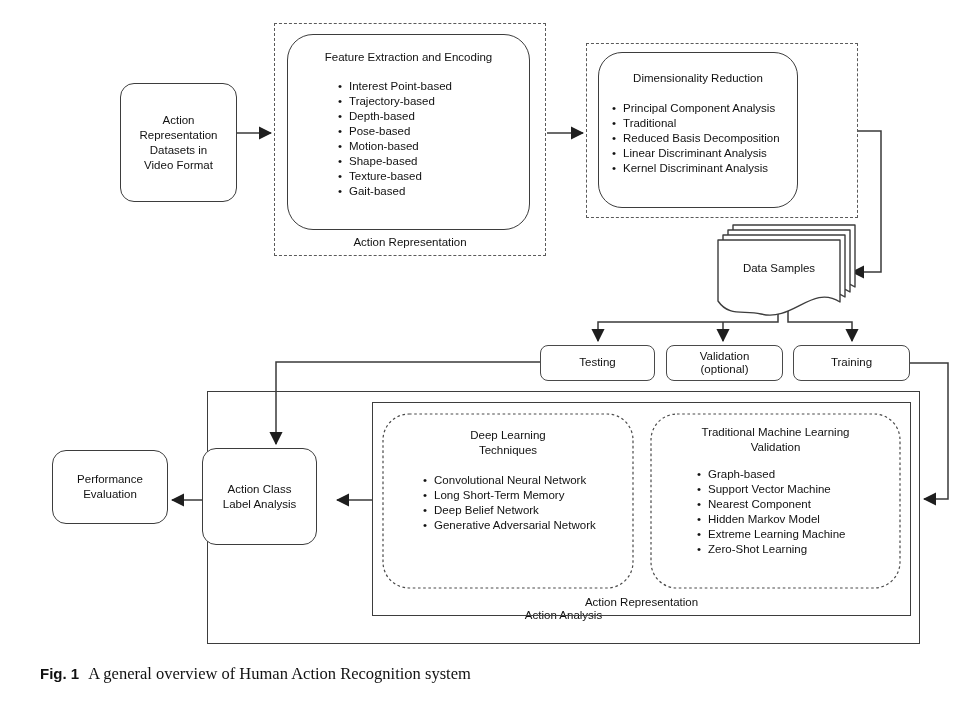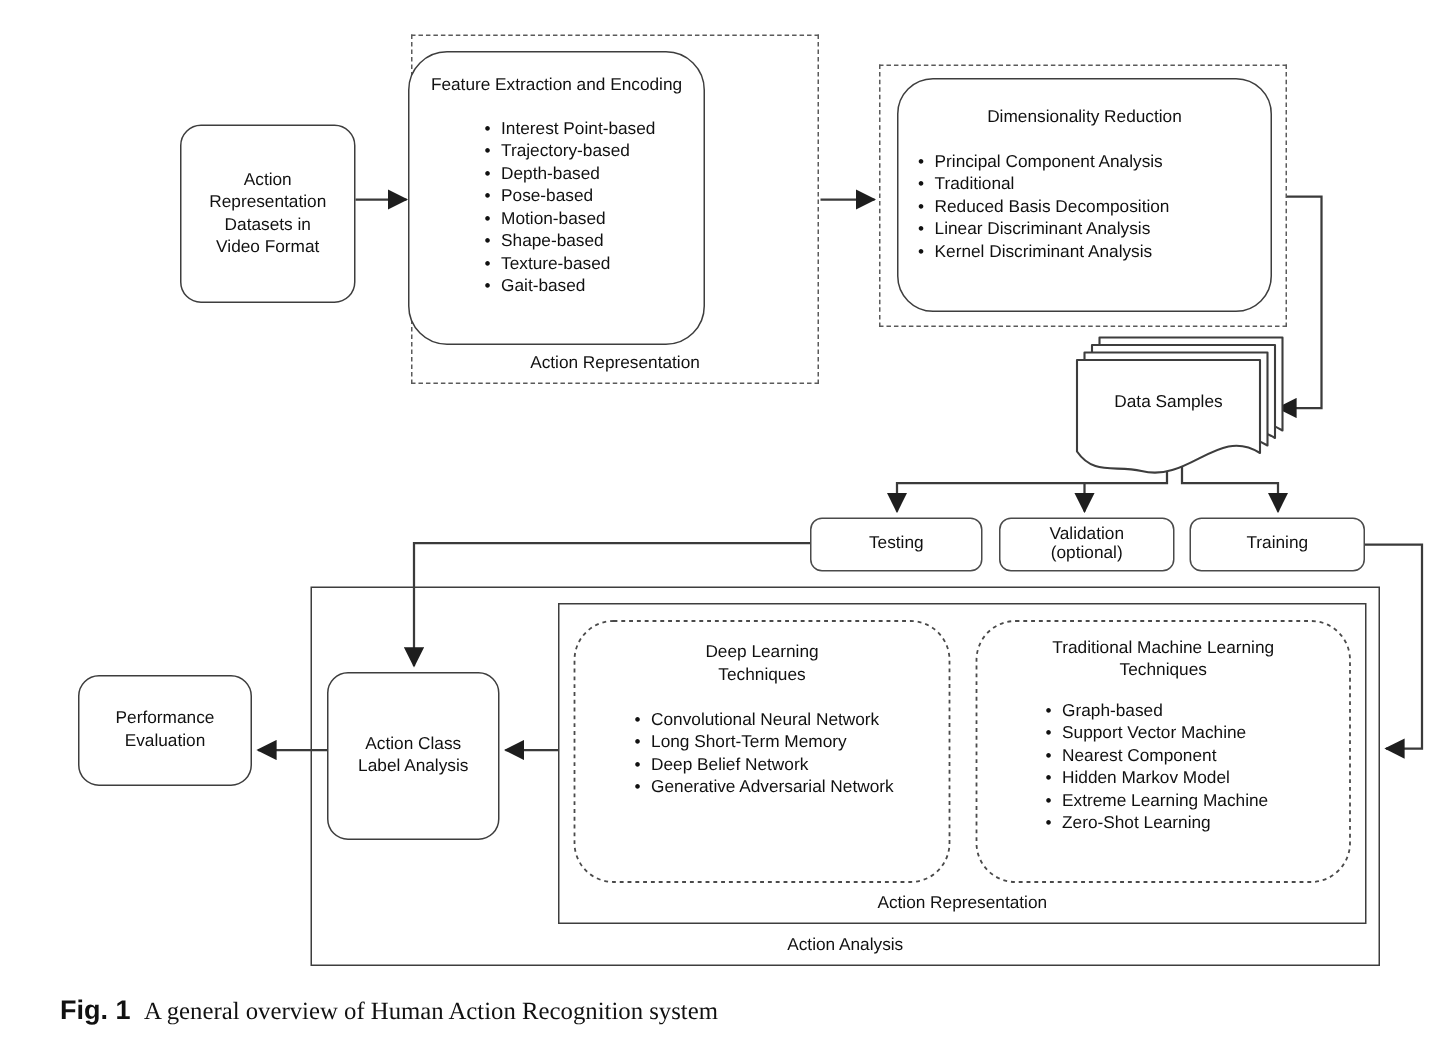--- a/index.html
+++ b/index.html
@@ -23,21 +23,21 @@
   .group-label{position:absolute;left:0;right:0;text-align:center;z-index:2;}
   .bigbox{
     border:1.4px solid #3d3d3d;border-radius:26px;background:#ffffff;
     text-align:left;
   }
   .bigbox .title,.dotted-content .title{text-align:center;white-space:pre-line;}
   ul.blist{list-style:none;margin:0;padding:0;}
   ul.blist li::before{content:"\2022";margin-right:7px;}
   .dotted-content{position:absolute;z-index:2;box-sizing:border-box;background:transparent;}
   .caption{position:absolute;left:40px;top:666px;z-index:2;font-size:16px;}
-  .caption .figlab{font-family:"Liberation Sans","DejaVu Sans",sans-serif;font-weight:bold;font-size:18px;}
+  .caption .figlab{font-family:"Liberation Sans","DejaVu Sans",sans-serif;font-weight:bold;font-size:15px;}
   .caption .figtext{font-family:"Liberation Serif","DejaVu Serif",serif;margin-left:9px;font-size:16.5px;}
 </style>
 </head>
 <body>
 
 <div class="canvas">
 
   <svg class="wires" viewBox="0 0 959 706" xmlns="http://www.w3.org/2000/svg">
     <defs>
       <marker id="arr" viewBox="0 0 10 10" refX="9.2" refY="5" markerWidth="9" markerHeight="9" orient="auto-start-reverse">
@@ -67,86 +67,86 @@
   </svg>
 
   <div class="node rbox" style="left:120px;top:83px;width:117px;height:119px;">Action
 Representation
 Datasets in
 Video Format</div>
 
   <div class="node dashed-group" style="left:274px;top:23px;width:272px;height:233px;">
     <div class="group-label" style="bottom:5px;">Action Representation</div>
   </div>
-  <div class="node bigbox" style="left:272px;top:34px;width:198px;height:196px;padding-top:15px;">
+  <div class="node bigbox" style="left:287px;top:34px;width:243px;height:196px;padding-top:15px;">
     <div class="title">Feature Extraction and Encoding</div>
     <ul class="blist" style="margin:14px 0 0 50px;">
       <li>Interest Point-based</li>
       <li>Trajectory-based</li>
       <li>Depth-based</li>
       <li>Pose-based</li>
       <li>Motion-based</li>
       <li>Shape-based</li>
       <li>Texture-based</li>
       <li>Gait-based</li>
     </ul>
   </div>
 
   <div class="node dashed-group" style="left:586px;top:43px;width:272px;height:175px;"></div>
-  <div class="node bigbox" style="left:598px;top:52px;width:250px;height:156px;padding-top:18px;border-radius:24px;">
+  <div class="node bigbox" style="left:598px;top:52px;width:200px;height:156px;padding-top:18px;border-radius:24px;">
     <div class="title">Dimensionality Reduction</div>
     <ul class="blist" style="margin:15px 0 0 13px;">
       <li>Principal Component Analysis</li>
       <li>Traditional</li>
       <li>Reduced Basis Decomposition</li>
       <li>Linear Discriminant Analysis</li>
       <li>Kernel Discriminant Analysis</li>
     </ul>
   </div>
 
   <div class="node" style="left:724px;top:261px;width:110px;text-align:center;">Data Samples</div>
 
   <div class="node smallbox" style="left:540px;top:345px;width:115px;height:36px;">Testing</div>
   <div class="node smallbox" style="left:666px;top:345px;width:117px;height:36px;">Validation
 (optional)</div>
   <div class="node smallbox" style="left:793px;top:345px;width:117px;height:36px;">Training</div>
 
   <div class="node solid-group" style="left:207px;top:391px;width:713px;height:253px;">
-    <div class="group-label" style="bottom:5px;">Action Analysis</div>
+    <div class="group-label" style="bottom:20px;">Action Analysis</div>
   </div>
 
   <div class="node solid-group" style="left:372px;top:402px;width:539px;height:214px;">
     <div class="group-label" style="bottom:5px;">Action Representation</div>
   </div>
 
   <div class="dotted-content" style="left:383px;top:402px;width:250px;height:174px;padding-top:26px;">
     <div class="title">Deep Learning
 Techniques</div>
     <ul class="blist" style="margin:15px 0 0 40px;">
       <li>Convolutional Neural Network</li>
       <li>Long Short-Term Memory</li>
       <li>Deep Belief Network</li>
       <li>Generative Adversarial Network</li>
     </ul>
   </div>
 
   <div class="dotted-content" style="left:651px;top:414px;width:249px;height:174px;padding-top:11px;">
     <div class="title">Traditional Machine Learning
-Techniques</div>
+Validation</div>
     <ul class="blist" style="margin:12px 0 0 46px;">
       <li>Graph-based</li>
       <li>Support Vector Machine</li>
       <li>Nearest Component</li>
       <li>Hidden Markov Model</li>
       <li>Extreme Learning Machine</li>
       <li>Zero-Shot Learning</li>
     </ul>
   </div>
 
-  <div class="node rbox" style="left:218px;top:448px;width:115px;height:112px;">Action Class
+  <div class="node rbox" style="left:202px;top:448px;width:115px;height:97px;">Action Class
 Label Analysis</div>
 
   <div class="node rbox" style="left:52px;top:450px;width:116px;height:74px;">Performance
 Evaluation</div>
 
   <div class="caption">
     <span class="figlab">Fig. 1</span><span class="figtext">A general overview of Human Action Recognition system</span>
   </div>
 
 </div>

